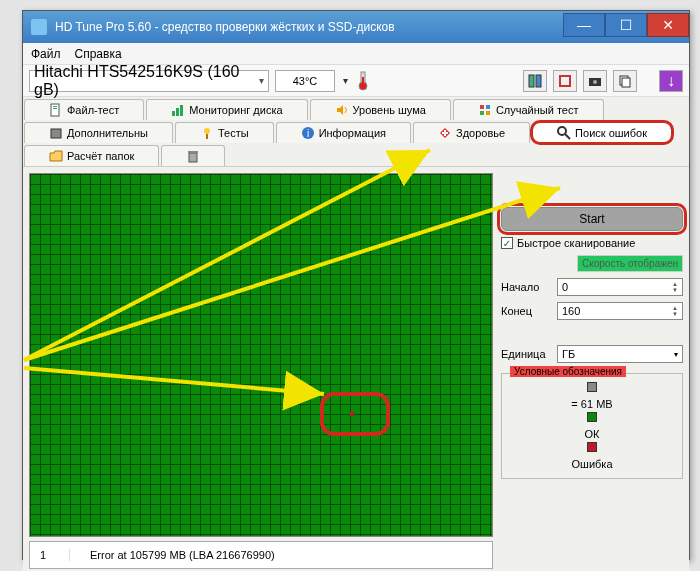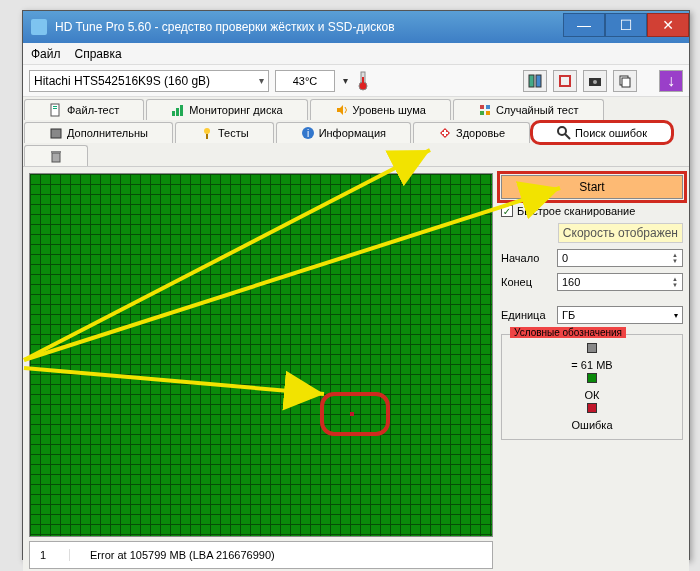--- a/index.html
+++ b/index.html
@@ -7,21 +7,21 @@
 .window { position: absolute; left: 22px; top: 10px; width: 668px; height: 550px; background: #fff; border: 1px solid #555; box-shadow: 2px 2px 6px rgba(0,0,0,.3); }
 .titlebar { height: 32px; background: linear-gradient(#5a9fd6,#3d7ec5); display: flex; align-items: center; color: #fff; font-size: 12px; }
 .titlebar .icon { width: 16px; height: 16px; background: #7ec4f0; margin: 0 8px; border-radius: 2px; }
 .titlebar .title { flex: 1; }
 .winbtn { width: 42px; height: 24px; margin-top: -4px; display: flex; align-items: center; justify-content: center; font-size: 14px; color: #fff; cursor: pointer; }
 .winbtn.min, .winbtn.max { background: #3d7ec5; border: 1px solid #2a5a8f; }
 .winbtn.close { background: #d14034; border: 1px solid #9a2a20; }
 .menubar { height: 22px; display: flex; align-items: center; padding: 0 8px; font-size: 12px; gap: 14px; background: #f5f5f5; border-bottom: 1px solid #ddd; }
 .menubar span { cursor: pointer; }
 .toolbar1 { height: 32px; display: flex; align-items: center; padding: 0 6px; gap: 6px; background: #f8f8f8; border-bottom: 1px solid #ddd; }
-.drive-select { flex: 0 0 240px; height: 22px; border: 1px solid #aaa; font-size: 12px; padding: 0 4px; background: #fff; display: flex; align-items: center; justify-content: space-between; }
+.drive-select { flex: 0 0 240px; height: 22px; border: 1px solid #aaa; font-size: 16px; padding: 0 4px; background: #fff; display: flex; align-items: center; justify-content: space-between; }
 .drive-select::after { content: "▾"; font-size: 10px; color: #555; }
 .temp { width: 60px; height: 22px; border: 1px solid #aaa; font-size: 11px; display: flex; align-items: center; justify-content: center; background: #fff; }
 .temp-arrow { font-size: 10px; color: #333; padding: 0 2px; }
 .thermo { width: 14px; height: 20px; }
 .spacer { flex: 1; }
 .tbtn { width: 24px; height: 22px; border: 1px solid #aaa; background: #f0f0f0; display: flex; align-items: center; justify-content: center; cursor: pointer; }
 .tbtn.purple { background: #9a3fc9; color: #fff; }
 .tabbar { display: flex; flex-wrap: wrap; background: #f0f0ec; border-bottom: 1px solid #ccc; font-size: 11px; }
 .tab { display: flex; align-items: center; gap: 4px; padding: 3px 24px; border: 1px solid #bbb; border-bottom: none; background: #f5f5f1; margin: 2px 1px 0 1px; border-radius: 3px 3px 0 0; cursor: pointer; white-space: nowrap; }
 .tab .ticon { width: 14px; height: 14px; display: inline-block; }
@@ -30,24 +30,24 @@
 .content { display: flex; padding: 6px; gap: 8px; height: calc(100% - 32px - 22px - 32px - 54px); background: #f0f0ec; }
 .left { flex: 0 0 464px; display: flex; flex-direction: column; }
 .grid-box { flex: 1; border: 1px solid #888; background: #0a8a0a; position: relative; overflow: hidden; }
 .grid-box::before { content: ""; position: absolute; inset: 0; background-image: linear-gradient(#064c06 1px, transparent 1px), linear-gradient(90deg, #064c06 1px, transparent 1px); background-size: 10px 10px; }
 .err-dot { position: absolute; width: 4px; height: 4px; background: #c1172b; left: 320px; top: 238px; z-index: 3; }
 .red-oval { position: absolute; border: 4px solid #d02a1f; border-radius: 14px; z-index: 4; }
 .err-table { height: 28px; border: 1px solid #aaa; background: #fff; display: flex; align-items: center; font-size: 11px; margin-top: 4px; }
 .err-table .col1 { width: 40px; padding-left: 10px; border-right: 1px solid #ddd; }
 .err-table .col2 { padding-left: 20px; }
 .right { flex: 1; font-size: 11px; display: flex; flex-direction: column; gap: 6px; padding-top: 2px; }
-.start-btn { height: 24px; border: 1px solid #888; background: #fdba74; display: flex; align-items: center; justify-content: center; font-size: 12px; cursor: pointer; outline: 3px solid #d02a1f; outline-offset: 1px; border-radius: 0; }
+.start-btn { height: 24px; border: 1px solid #888; background: #a3a3a3; display: flex; align-items: center; justify-content: center; font-size: 12px; cursor: pointer; outline: 3px solid #d02a1f; outline-offset: 1px; border-radius: 6px; margin-top: 32px; }
 .chk-row { display: flex; align-items: center; gap: 4px; }
 .chk { width: 12px; height: 12px; border: 1px solid #555; background: #fff; display: flex; align-items: center; justify-content: center; font-size: 10px; color: #1a6e1a; }
-.speed-lbl { background: #fef9c3; border: 1px solid #ccc; padding: 2px 4px; color: #555; width: fit-content; margin-left: auto; font-size: 12px; text-align: right; }
+.speed-lbl { background: #22c55e; border: 1px solid #ccc; padding: 2px 4px; color: #555; width: fit-content; margin-left: auto; font-size: 10px; text-align: right; }
 .field-row { display: flex; align-items: center; gap: 6px; }
 .field-row label { width: 50px; }
 .num-input { flex: 1; height: 18px; border: 1px solid #888; background: #fff; padding: 0 4px; display: flex; align-items: center; justify-content: space-between; }
 .spin { display: flex; flex-direction: column; font-size: 6px; line-height: 6px; color: #555; }
 .unit-select { flex: 1; height: 18px; border: 1px solid #888; background: #fff; padding: 0 4px; display: flex; align-items: center; justify-content: space-between; }
 .unit-select::after { content: "▾"; font-size: 8px; }
 .legend-box { border: 1px solid #bbb; padding: 6px; position: relative; margin-top: 4px; }
 .legend-title { position: absolute; top: -8px; left: 8px; background: #ef4444; padding: 0 4px; font-size: 10px; }
 .leg-row { display: flex; align-items: center; gap: 6px; font-size: 11px; margin: 2px 0; flex-direction: column; }
 .sq { width: 10px; height: 10px; border: 1px solid #333; }
@@ -178,20 +178,26 @@
       </div>
     <div class="tab active hl">
         <span class="ticon"><svg width="14" height="14">
             <circle cx="5" cy="5" r="4" fill="none" stroke="#333" stroke-width="2"></circle>
             <line x1="8" y1="8" x2="13" y2="13" stroke="#333" stroke-width="2"></line>
           </svg></span>
         <span>Поиск ошибок</span>
       </div>
     <div class="tab">
         <span class="ticon"><svg width="14" height="14">
+            <path d="M1 4 L5 4 L6 2 L13 2 L13 12 L1 12 Z" fill="#fc6" stroke="#a70"></path>
+          </svg></span>
+        <span>Расчёт папок</span>
+      </div>
+    <div class="tab">
+        <span class="ticon"><svg width="14" height="14">
             <rect x="3" y="4" width="8" height="9" fill="#aaa" stroke="#555"></rect>
             <rect x="2" y="2" width="10" height="2" fill="#888"></rect>
           </svg></span>
       </div>
   </div>
 
   <div class="content">
     <div class="left">
       <div class="grid-box">
         <div class="err-dot"></div>
@@ -218,21 +224,21 @@
             <span class="spin">▲<br>▼</span>
           </div>
       </div>
       <div class="field-row">
         <label>Конец</label>
         <div class="num-input">
             <span>160</span>
             <span class="spin">▲<br>▼</span>
           </div>
       </div>
-      <div class="field-row" style="margin-top:9px">
+      <div class="field-row" style="margin-top:19px">
         <label>Единица</label>
         <div class="unit-select">
             <span>ГБ</span>
           </div>
       </div>
 
       <div class="legend-box">
         <div class="legend-title">Условные обозначения</div>
         <div class="leg-row">
             <div class="sq" style="background:#888"></div>

